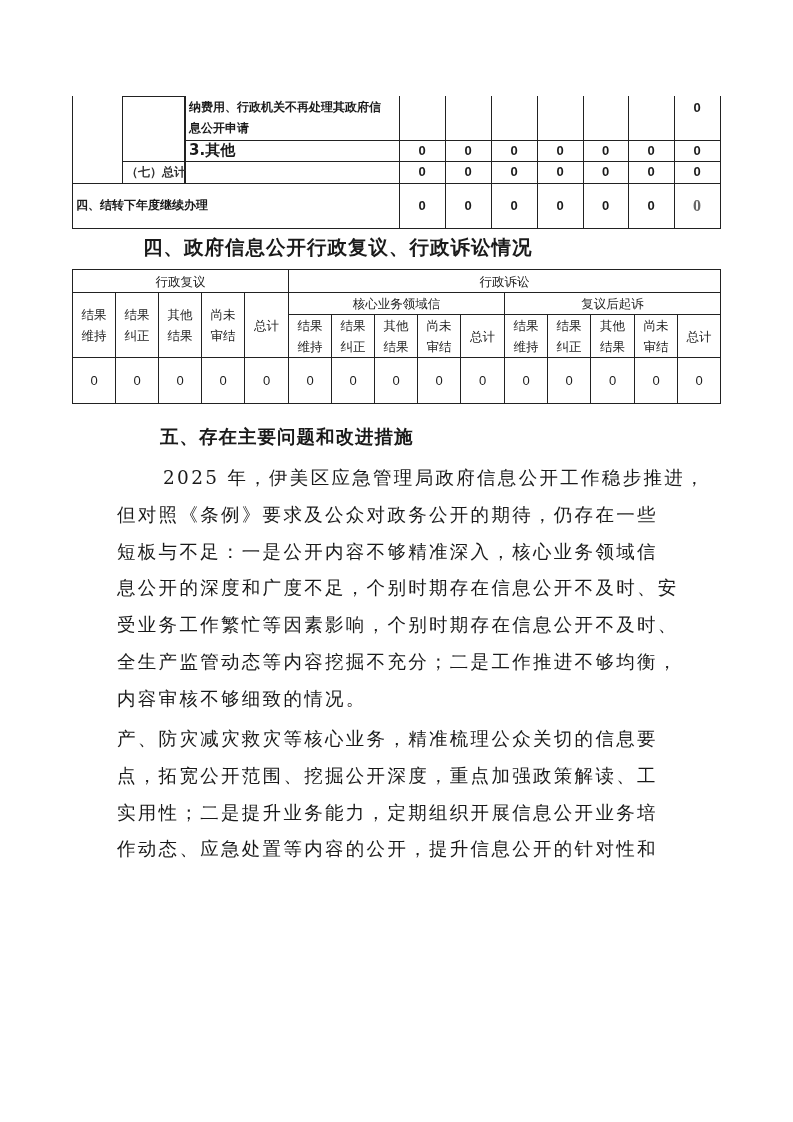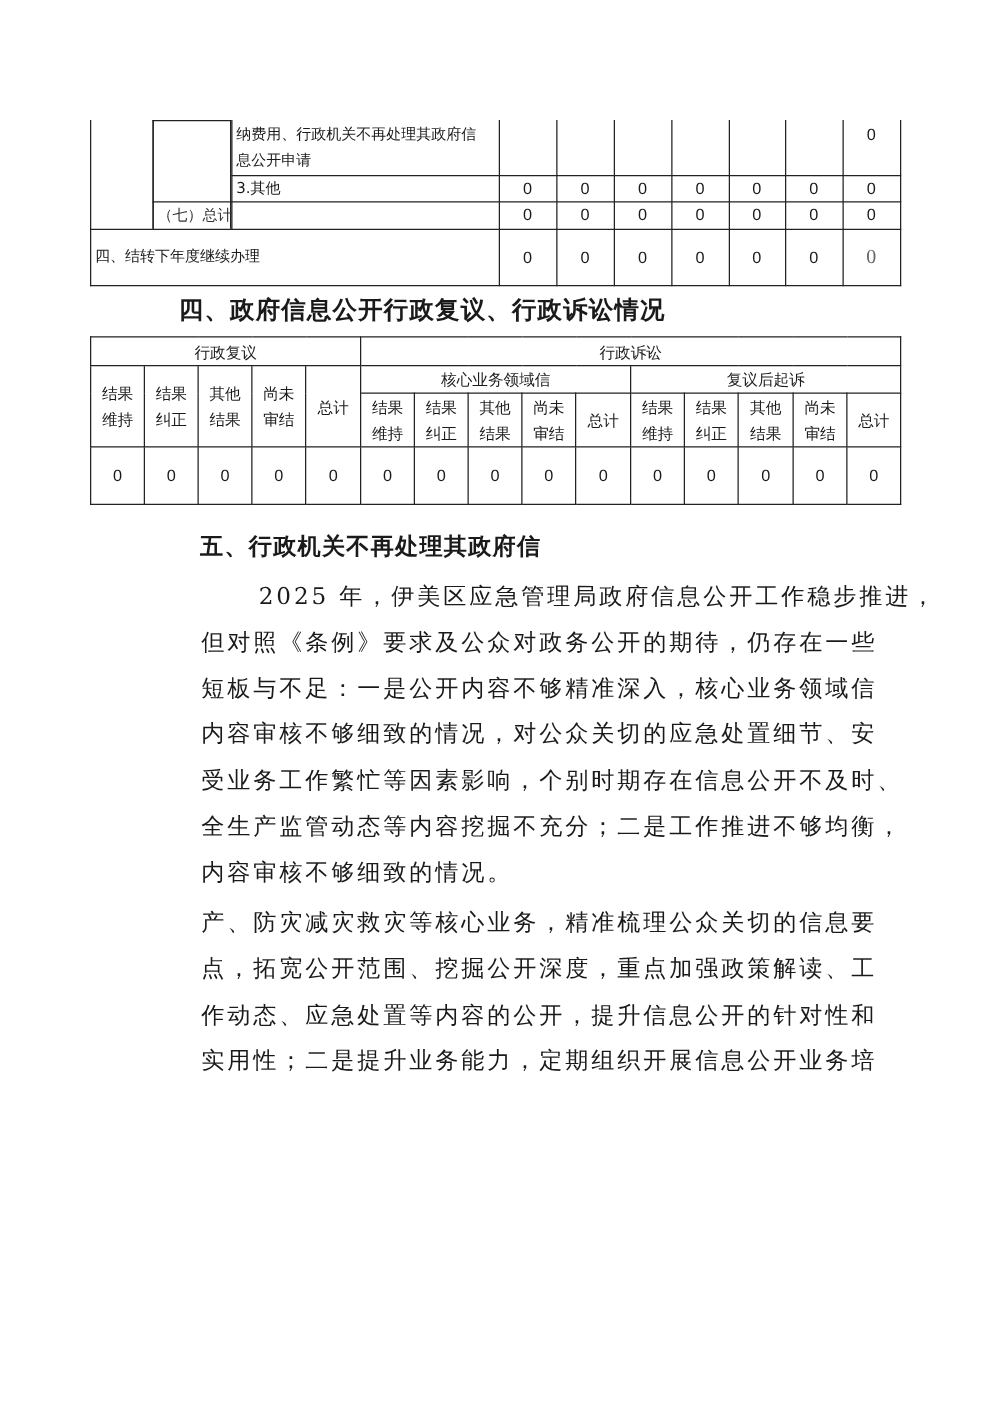--- a/index.html
+++ b/index.html
@@ -1,26 +1,26 @@
 <!DOCTYPE html>
 <html><head>
 <meta charset="utf-8">
 <style>
   html, body { margin:0; padding:0; background:#ffffff; }
   body { width:793px; height:1122px; position:relative; overflow:hidden;
          font-family:"DejaVu Sans","Liberation Sans",sans-serif; color:#1a1a1a; }
-  .abs { position:absolute; }
+  .abs { position:absolute;font-weight:bold; }
   table { border-collapse:collapse; position:absolute; table-layout:fixed; }
   td { border:1.5px solid #222; padding:0; font-size:12px; line-height:20px; }
   .num { font-family:"Liberation Sans","DejaVu Sans",sans-serif; font-size:13px; text-align:center; }
   .num-serif { font-family:"Liberation Serif",serif; font-size:16px; color:#666; text-align:center; }
   .h2 { position:absolute; font-weight:bold; font-size:19px; letter-spacing:1px; }
   .para { position:absolute; left:117px; width:580px; font-family:"DejaVu Serif","Liberation Serif",serif;
           font-size:18.5px; line-height:36.8px; letter-spacing:2.3px; text-align:justify; }
-  .para .line { display:block; white-space:nowrap;margin-left:44px; }
+  .para .line { display:block; white-space:nowrap; }
   .th-small { font-size:12.5px; line-height:21px; text-align:center; }
 </style>
 </head>
 <body>
 
 <div>
 
   <div class="abs" style="left:72px;top:96px;width:0;height:133px;border-left:1.5px solid #222;"></div>
   <div class="abs" style="left:122px;top:96px;width:0;height:88px;border-left:1.5px solid #222;"></div>
 
@@ -30,21 +30,21 @@
   <div class="abs" style="left:189px;top:97px;width:208px;font-size:12px;line-height:21px;">
     <div>纳费用、行政机关不再处理其政府信</div>
     <div>息公开申请</div>
   </div>
 
   <div class="abs" style="left:185px;top:140px;width:536px;border-top:1.5px solid #222;"></div>
   <div class="abs" style="left:122px;top:161px;width:599px;border-top:1.5px solid #222;"></div>
   <div class="abs" style="left:72px;top:183px;width:649px;border-top:1.5px solid #222;"></div>
   <div class="abs" style="left:72px;top:228px;width:649px;border-top:1.5px solid #222;"></div>
 
-  <div class="abs" style="left:189px;top:140px;font-size:12px;line-height:21px;">3.其他</div>
+  <div class="abs" style="left:189px;top:140px;font-size:15px;line-height:21px;">3.其他</div>
   <div class="abs" style="left:126px;top:161px;font-size:12px;line-height:22px;color:#333;">（七）总计</div>
   <div class="abs" style="left:76px;top:183px;font-size:12px;line-height:45px;">四、结转下年度继续办理</div>
 
   <div class="abs" style="left:399px;top:96px;height:133px;border-left:1.5px solid #222;"></div>
   <div class="abs" style="left:445px;top:96px;height:133px;border-left:1.5px solid #222;"></div>
   <div class="abs" style="left:491px;top:96px;height:133px;border-left:1.5px solid #222;"></div>
   <div class="abs" style="left:537px;top:96px;height:133px;border-left:1.5px solid #222;"></div>
   <div class="abs" style="left:583px;top:96px;height:133px;border-left:1.5px solid #222;"></div>
   <div class="abs" style="left:628px;top:96px;height:133px;border-left:1.5px solid #222;"></div>
   <div class="abs" style="left:674px;top:96px;height:133px;border-left:1.5px solid #222;"></div>
@@ -135,29 +135,29 @@
         <td class="num">0</td>
         <td class="num">0</td>
         <td class="num">0</td>
         <td class="num">0</td>
         <td class="num">0</td>
         <td class="num">0</td>
       </tr>
 </tbody>
   </table>
 
-<div class="h2" style="left:160px;top:424px;font-size:18.5px;">五、行政机关不再处理其政府信</div>
+<div class="h2" style="left:160px;top:424px;font-size:18.5px;">五、存在主要问题和改进措施</div>
 
 <div class="para" id="para0" style="top:460px;">
     <span class="line" style="text-indent: 46px;">2025 年，伊美区应急管理局政府信息公开工作稳步推进，</span>
     <span class="line">但对照《条例》要求及公众对政务公开的期待，仍存在一些</span>
     <span class="line">短板与不足：一是公开内容不够精准深入，核心业务领域信</span>
-    <span class="line">内容审核不够细致的情况，对公众关切的应急处置细节、安</span>
+    <span class="line">息公开的深度和广度不足，个别时期存在信息公开不及时、安</span>
     <span class="line">受业务工作繁忙等因素影响，个别时期存在信息公开不及时、</span>
     <span class="line">全生产监管动态等内容挖掘不充分；二是工作推进不够均衡，</span>
     <span class="line">内容审核不够细致的情况。</span>
   </div>
 <div class="para" id="para1" style="top:721px;">
     <span class="line">产、防灾减灾救灾等核心业务，精准梳理公众关切的信息要</span>
     <span class="line">点，拓宽公开范围、挖掘公开深度，重点加强政策解读、工</span>
+    <span class="line">实用性；二是提升业务能力，定期组织开展信息公开业务培</span>
     <span class="line">作动态、应急处置等内容的公开，提升信息公开的针对性和</span>
-    <span class="line">实用性；二是提升业务能力，定期组织开展信息公开业务培</span>
   </div>
 
 </body></html>

